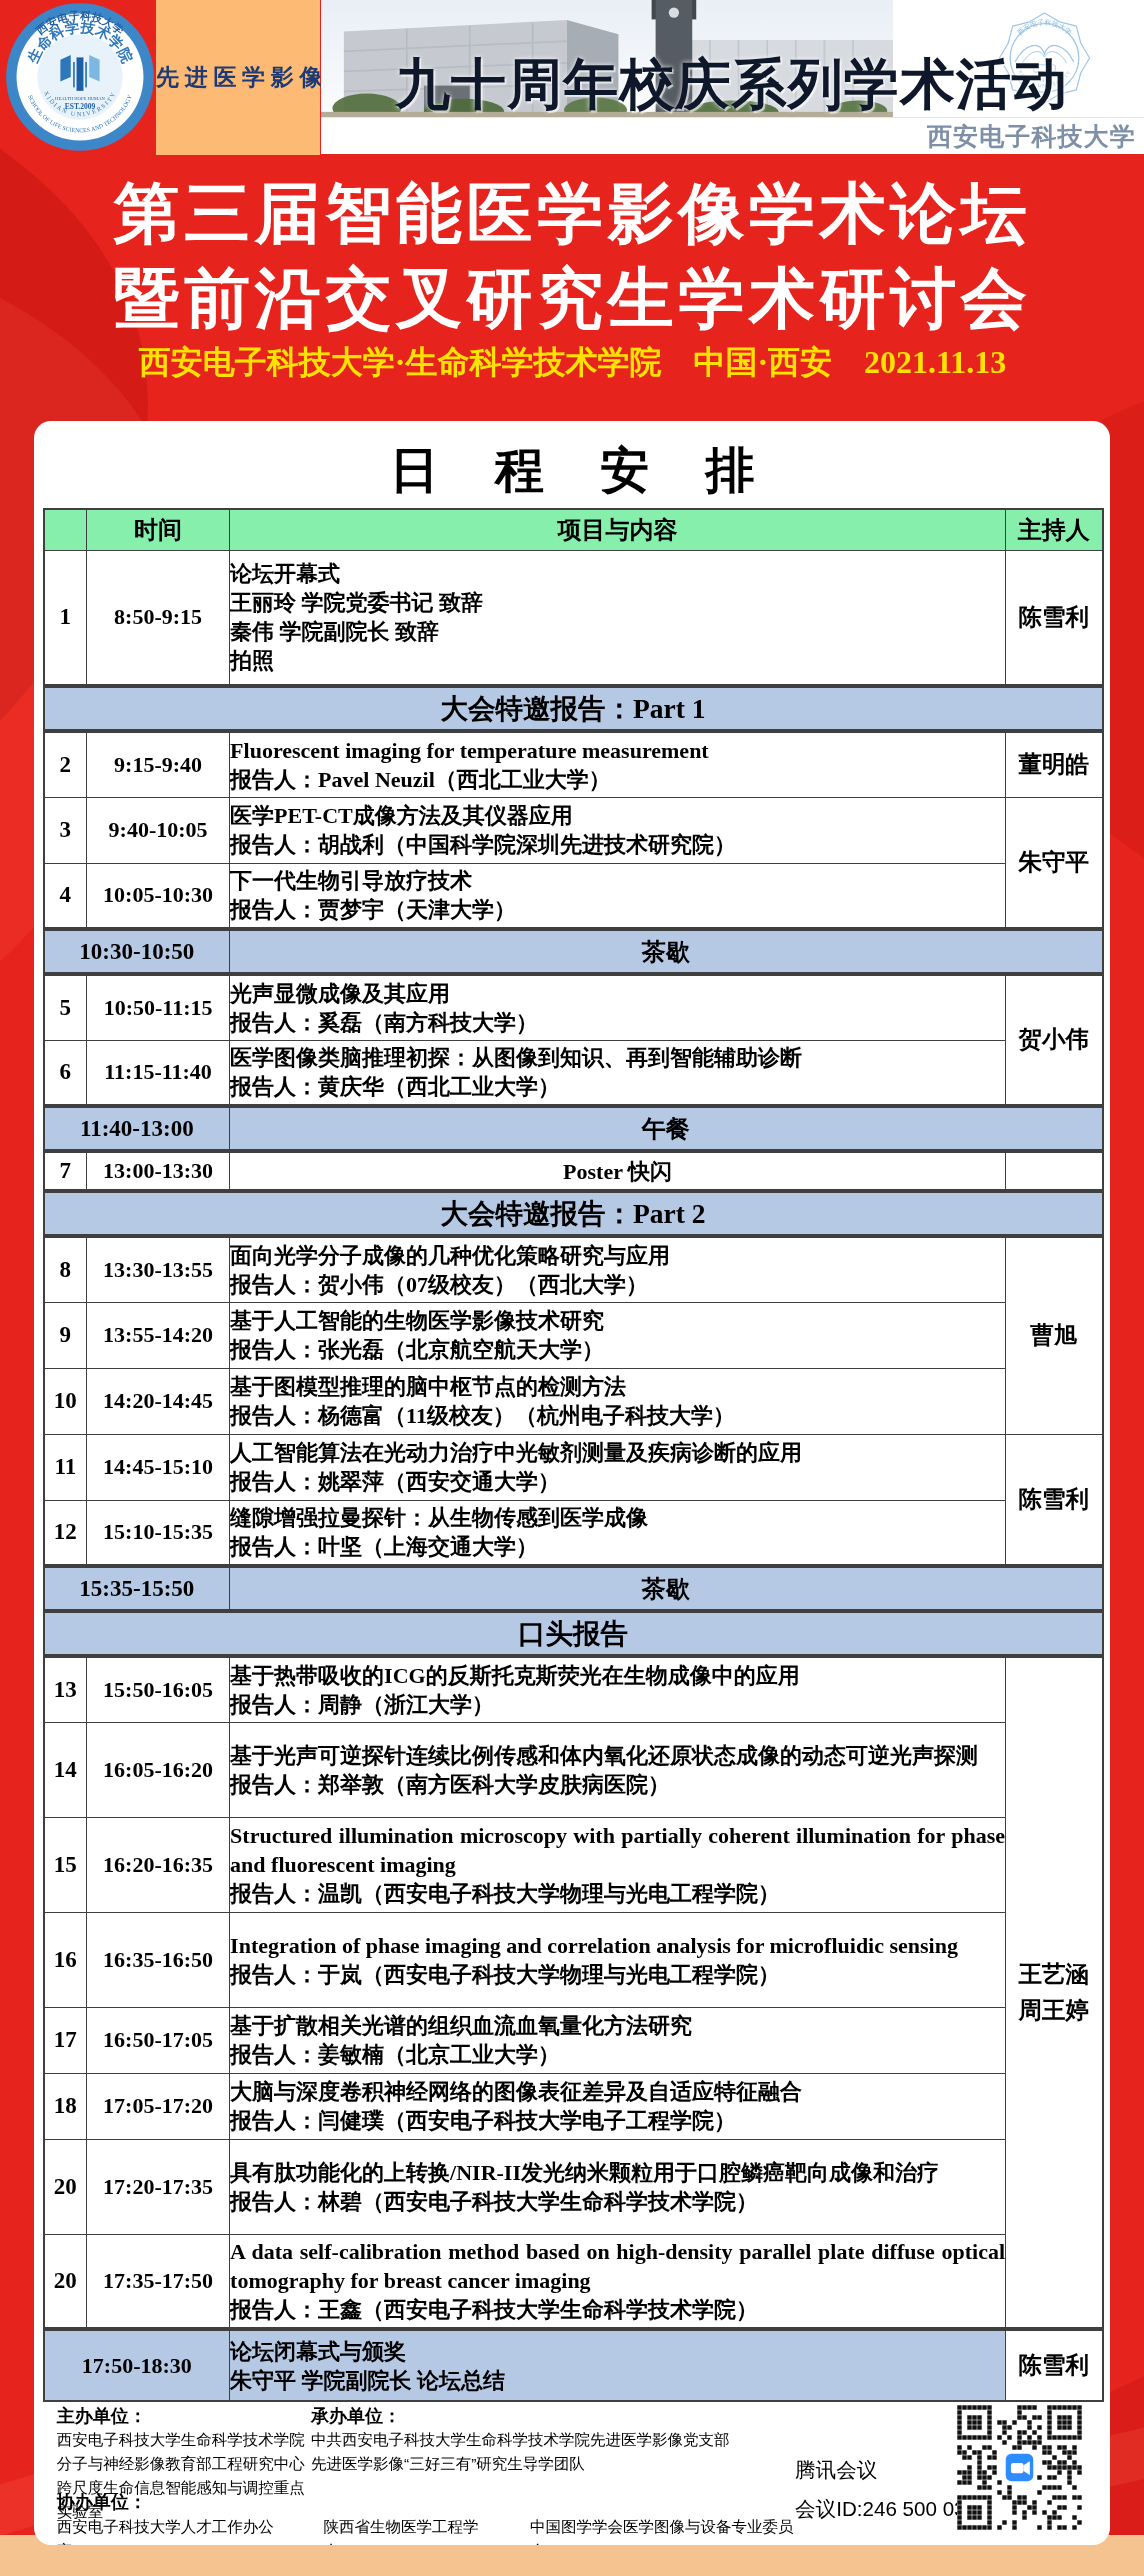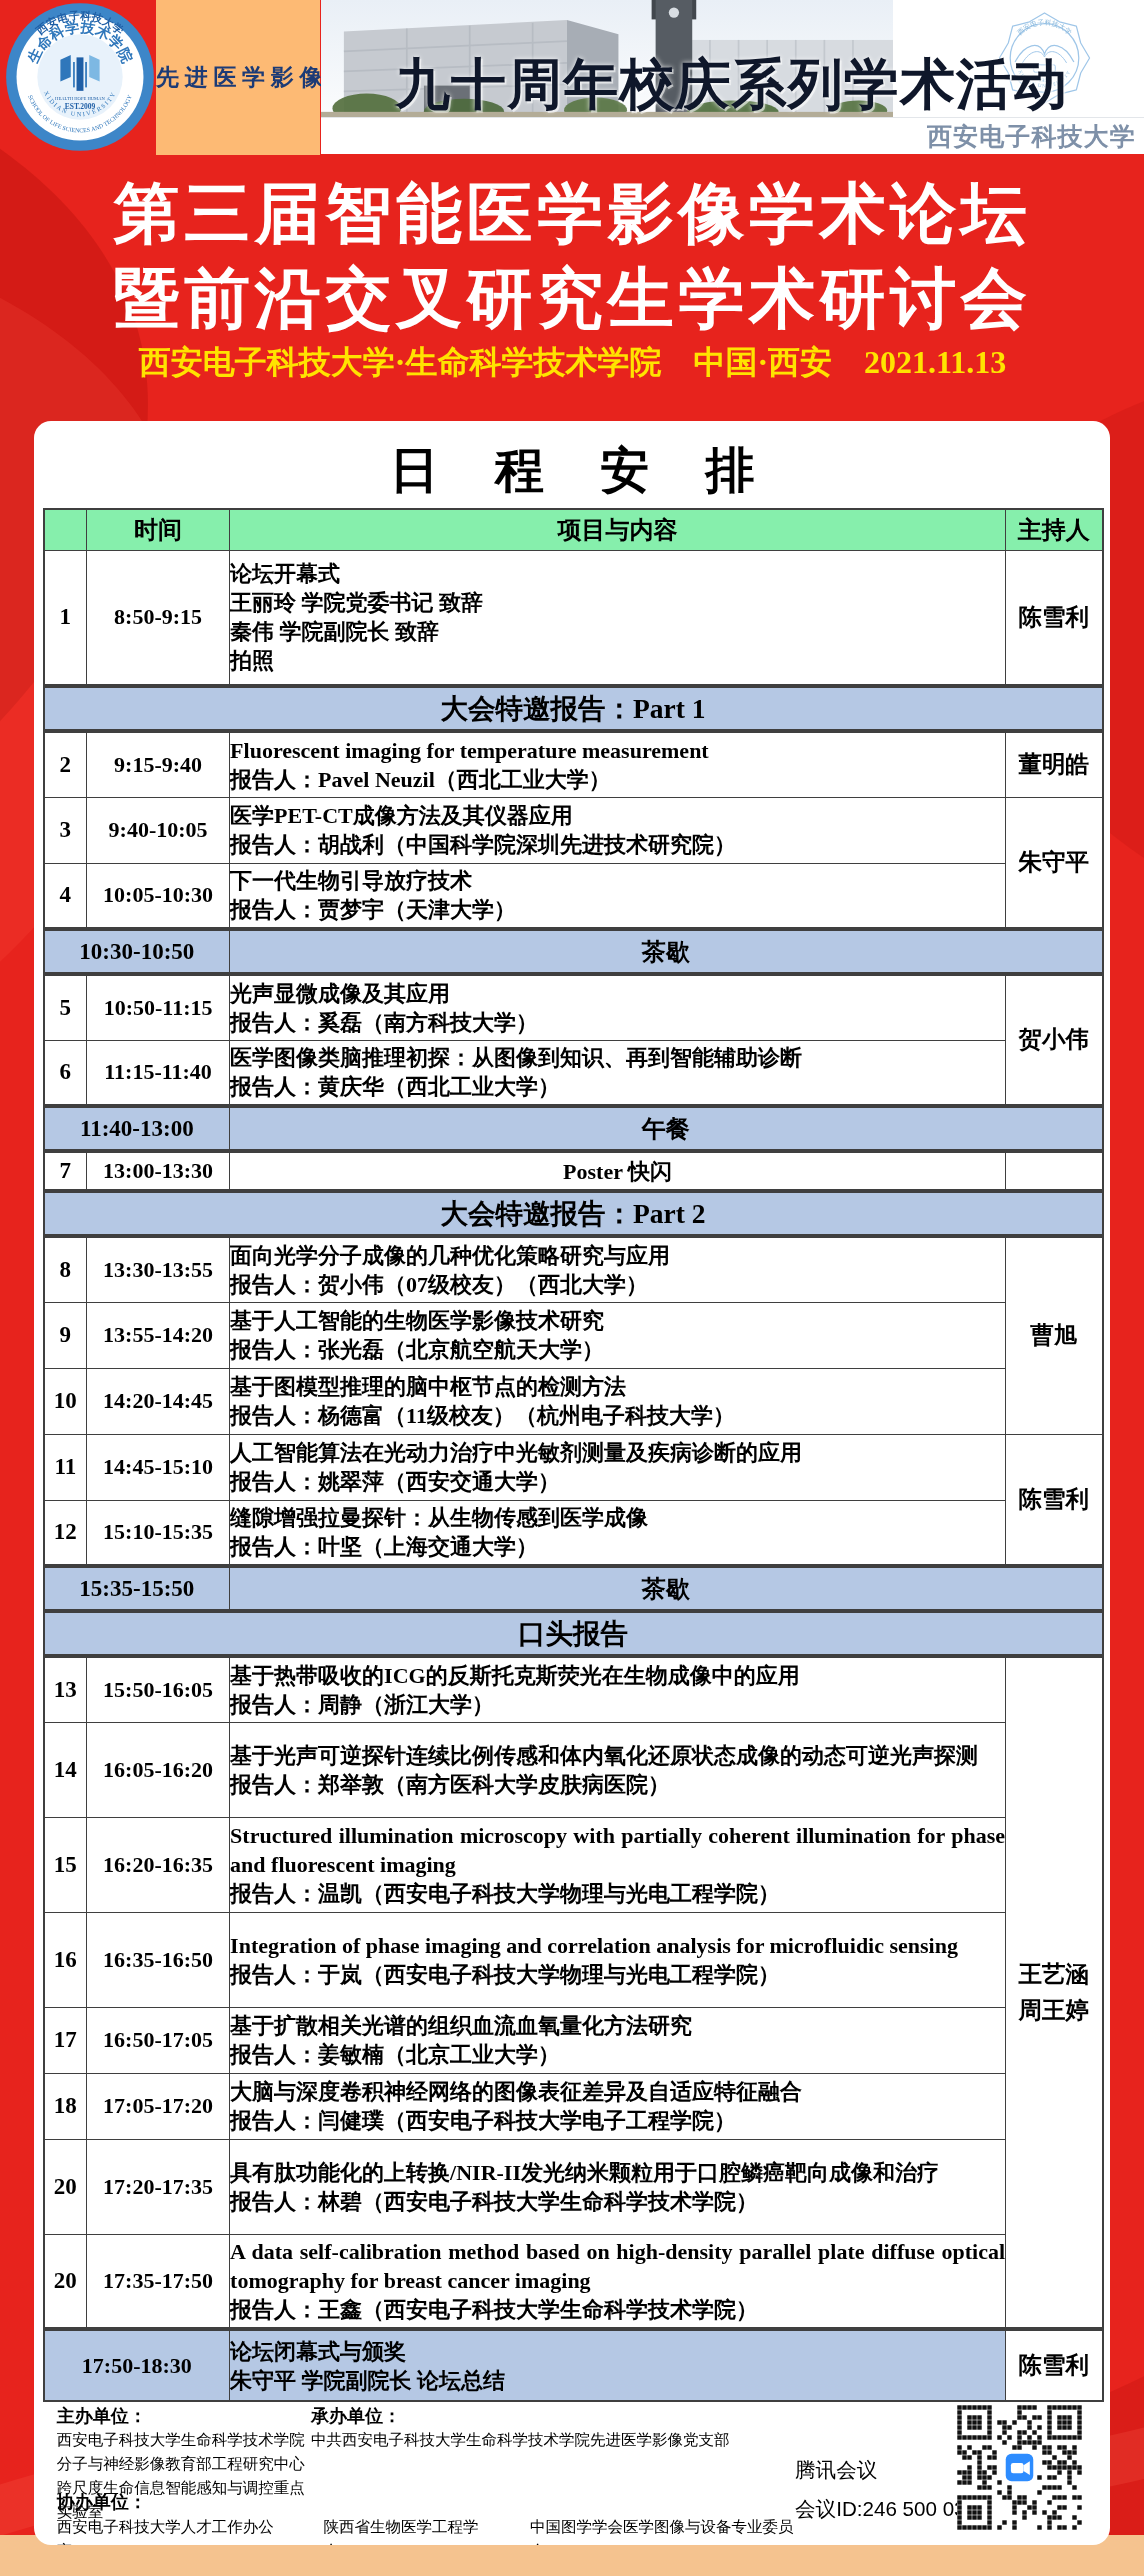--- a/index.html
+++ b/index.html
@@ -425,20 +425,21 @@
       <div id="hosts-items">
           <div class="f-item">西安电子科技大学生命科学技术学院</div>
           <div class="f-item">分子与神经影像教育部工程研究中心</div>
           <div class="f-item">跨尺度生命信息智能感知与调控重点实验室</div>
         </div>
     </div>
     <div class="blk-under">
       <div class="f-label">承办单位：</div>
       <div id="under-items">
           <div class="f-item">中共西安电子科技大学生命科学技术学院先进医学影像党支部</div>
+          <div class="f-item">先进医学影像“三好三有”研究生导学团队</div>
         </div>
     </div>
     <div class="cohost-label f-label">协办单位：</div>
     <div class="cohost-items" id="cohost-items">
         <div class="f-item">西安电子科技大学人才工作办公室</div>
         <div class="f-item">陕西省生物医学工程学会</div>
         <div class="f-item">中国图学学会医学图像与设备专业委员会</div>
       </div>
     <div class="meeting">
       <div>腾讯会议</div>

